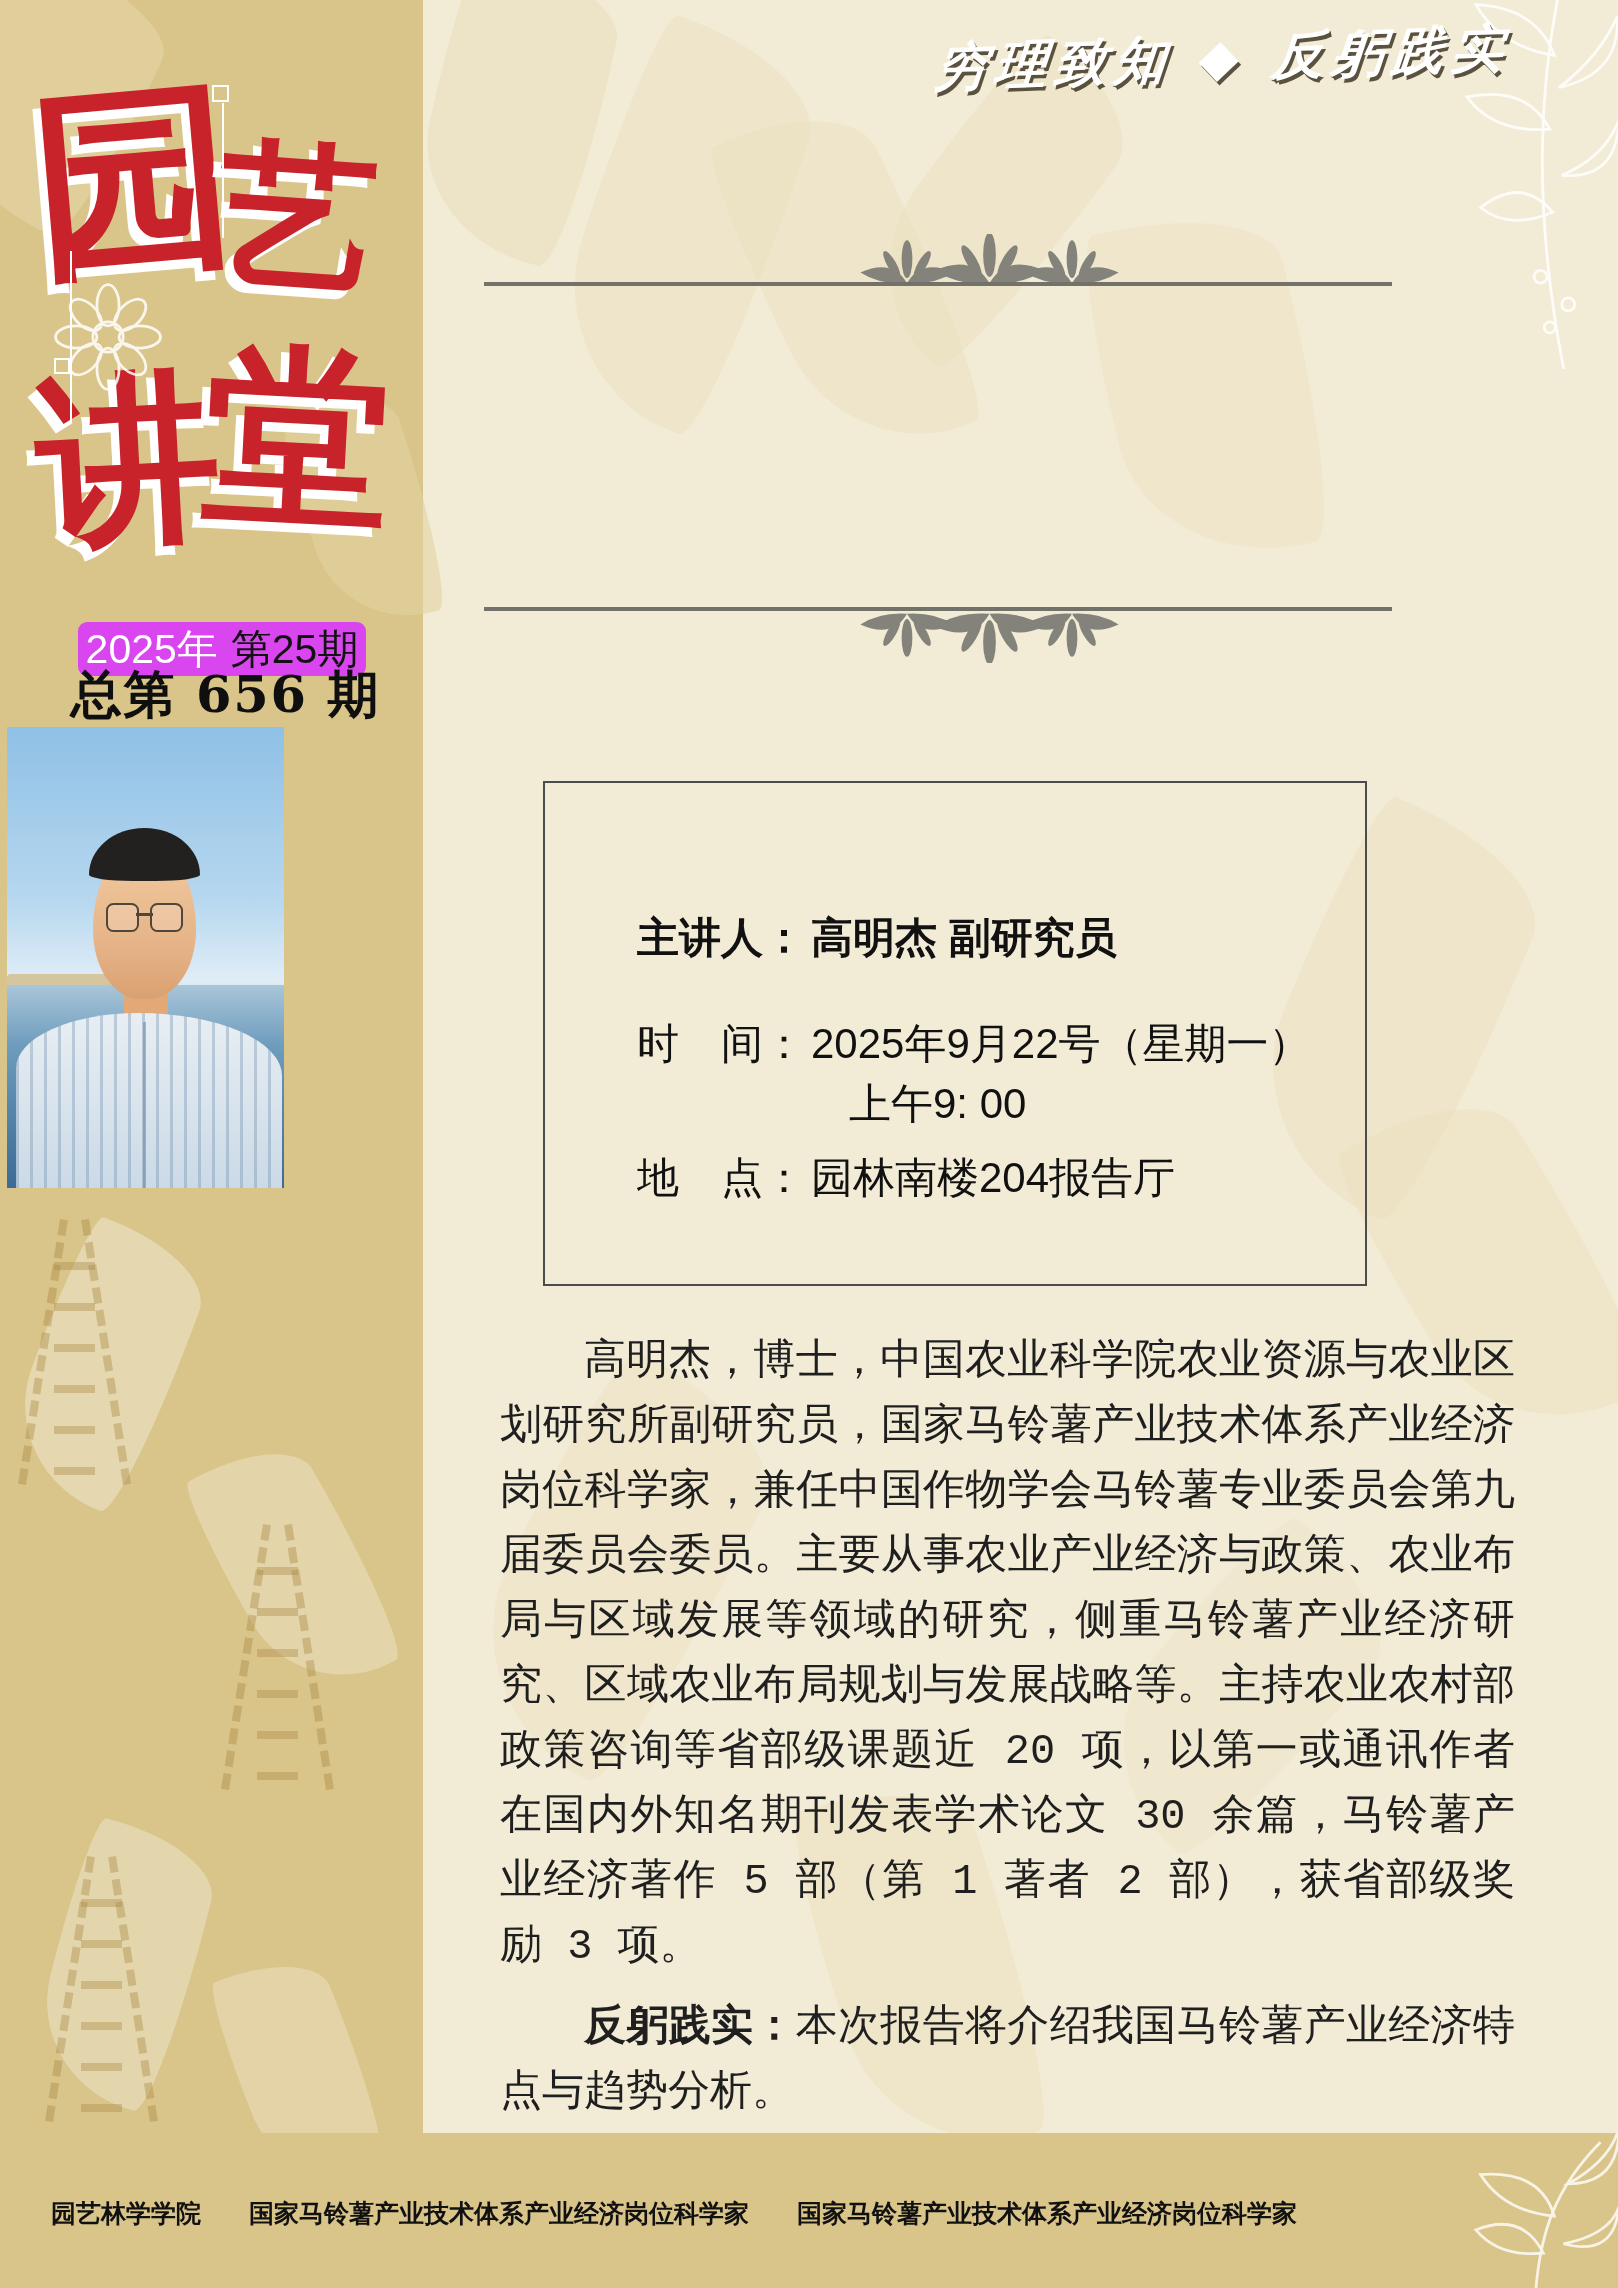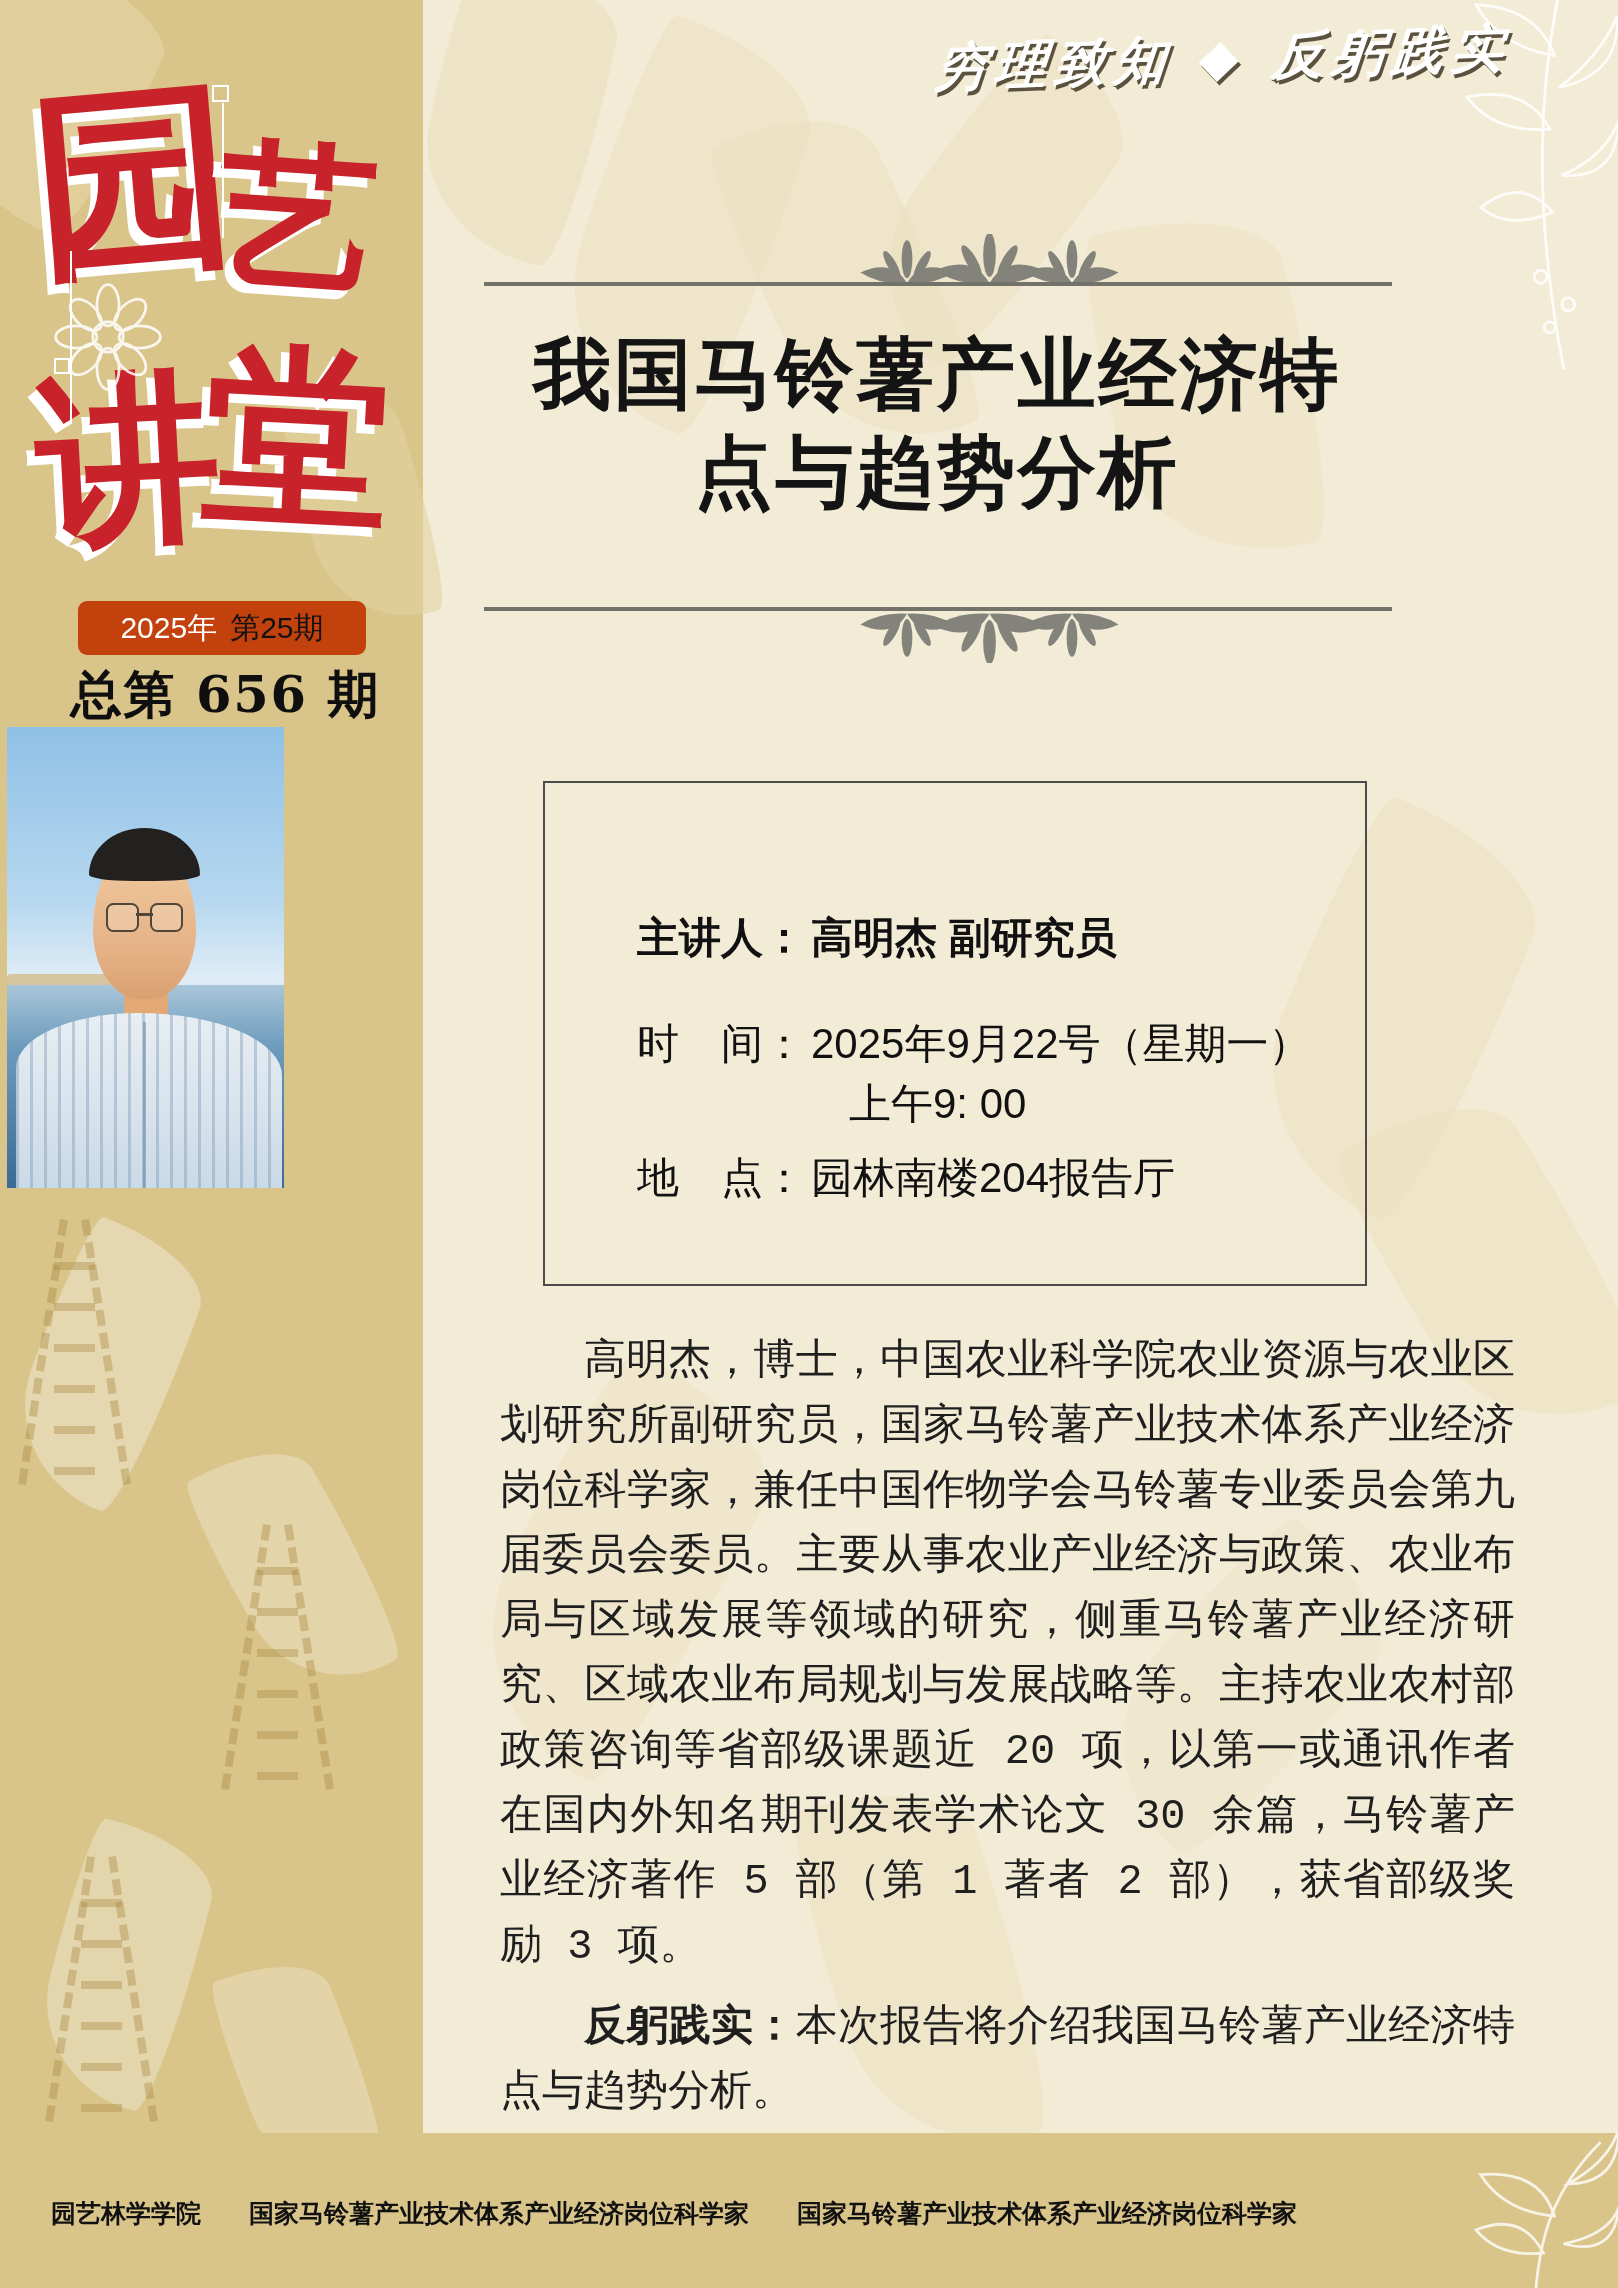--- a/index.html
+++ b/index.html
@@ -24,23 +24,23 @@
   .bc-yi   { left:218px; top:138px; font-size:159px; transform:rotate(4deg); }
   .bc-jiang{ left:37px;  top:367px; font-size:183px; transform:rotate(-3deg); }
   .bc-tang { left:205px; top:343px; font-size:185px; transform:rotate(3deg); }
   .sqmark { position:absolute; border:2.8px solid #fff; background:transparent; }
   .sq1 { left:212px; top:85px;  width:13px; height:13px; }
   .sq2 { left:54px;  top:358px; width:12px; height:12px; }
   .wline { position:absolute; background:#ffffff; }
   .wl1 { left:222px; top:103px; width:1.8px; height:135px; }
   .wl2 { left:70px;  top:251px; width:1.8px; height:172px; }
   .badge {
-    position:absolute; left:78px; top:601px; width:288px; height:54px;
-    background:#c2410c; border-radius:9.2px; display:flex; align-items:center;
-    justify-content:center; gap:13px; font-size:30px; white-space:nowrap;
+    position:absolute; left:78px; top:622px; width:288px; height:54px;
+    background:#d946ef; border-radius:9.2px; display:flex; align-items:center;
+    justify-content:center; gap:13px; font-size:41px; white-space:nowrap;
   }
   .badge-year { color:#ffffff; }
   .badge-issue { color:#121212; }
   .total-issue {
     position:absolute; left:54px; top:661px; width:343px; text-align:center;
     font-size:51px; font-weight:700; color:#0f0f0f; font-family:"DejaVu Serif", serif;
     letter-spacing:1.8px; white-space:nowrap;
   }
   
   .photo { position:absolute; left:7.4px; top:727px; width:277px; height:461px; overflow:hidden; background:#9cc3e4; }
@@ -227,24 +227,20 @@
         <ellipse cx="-17" cy="-21" rx="5" ry="17" transform="rotate(-30 -17 -21)"></ellipse>
         <ellipse cx="17" cy="-21" rx="5" ry="17" transform="rotate(30 17 -21)"></ellipse>
       </g>
     </defs>
     <use href="#fan" transform="translate(58,54)"></use>
     <use href="#fan" transform="translate(150,54) scale(1.18)"></use>
     <use href="#fan" transform="translate(242,54)"></use>
   </svg>
   <div class="rule rule-top"></div>
 
-  <div class="lecture-title">
-    <div>我国马铃薯产业经济特</div>
-    <div>点与趋势分析</div>
-  </div>
 
   <div class="rule rule-bottom"></div>
   <svg class="orn orn-bottom" viewBox="0 0 300 56">
     <use href="#fan" transform="translate(58,54)"></use>
     <use href="#fan" transform="translate(150,54) scale(1.18)"></use>
     <use href="#fan" transform="translate(242,54)"></use>
   </svg>
 
   <div class="infobox">
     <div class="info-row ir-1">

